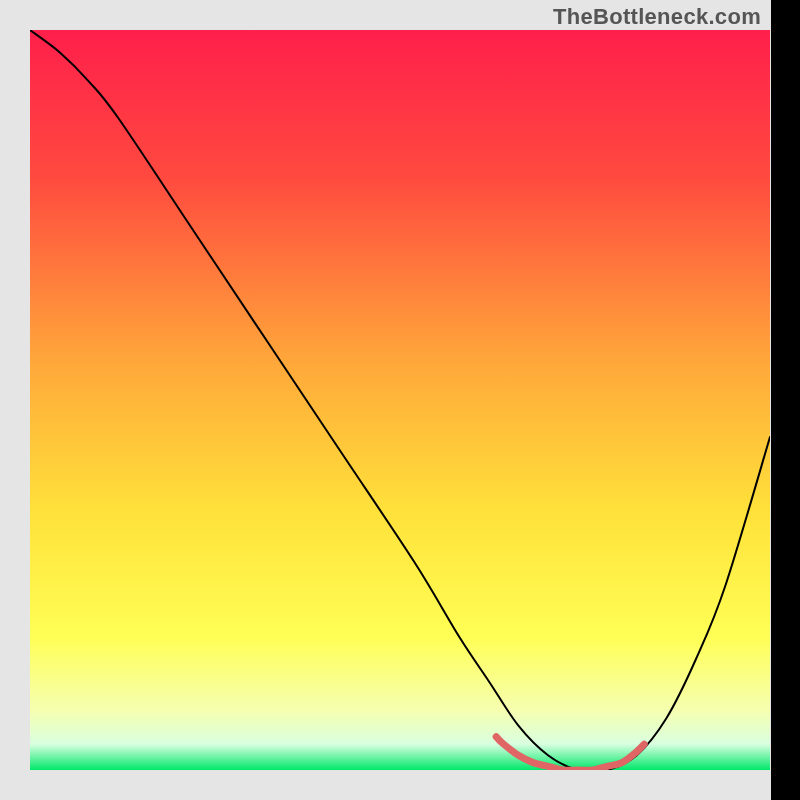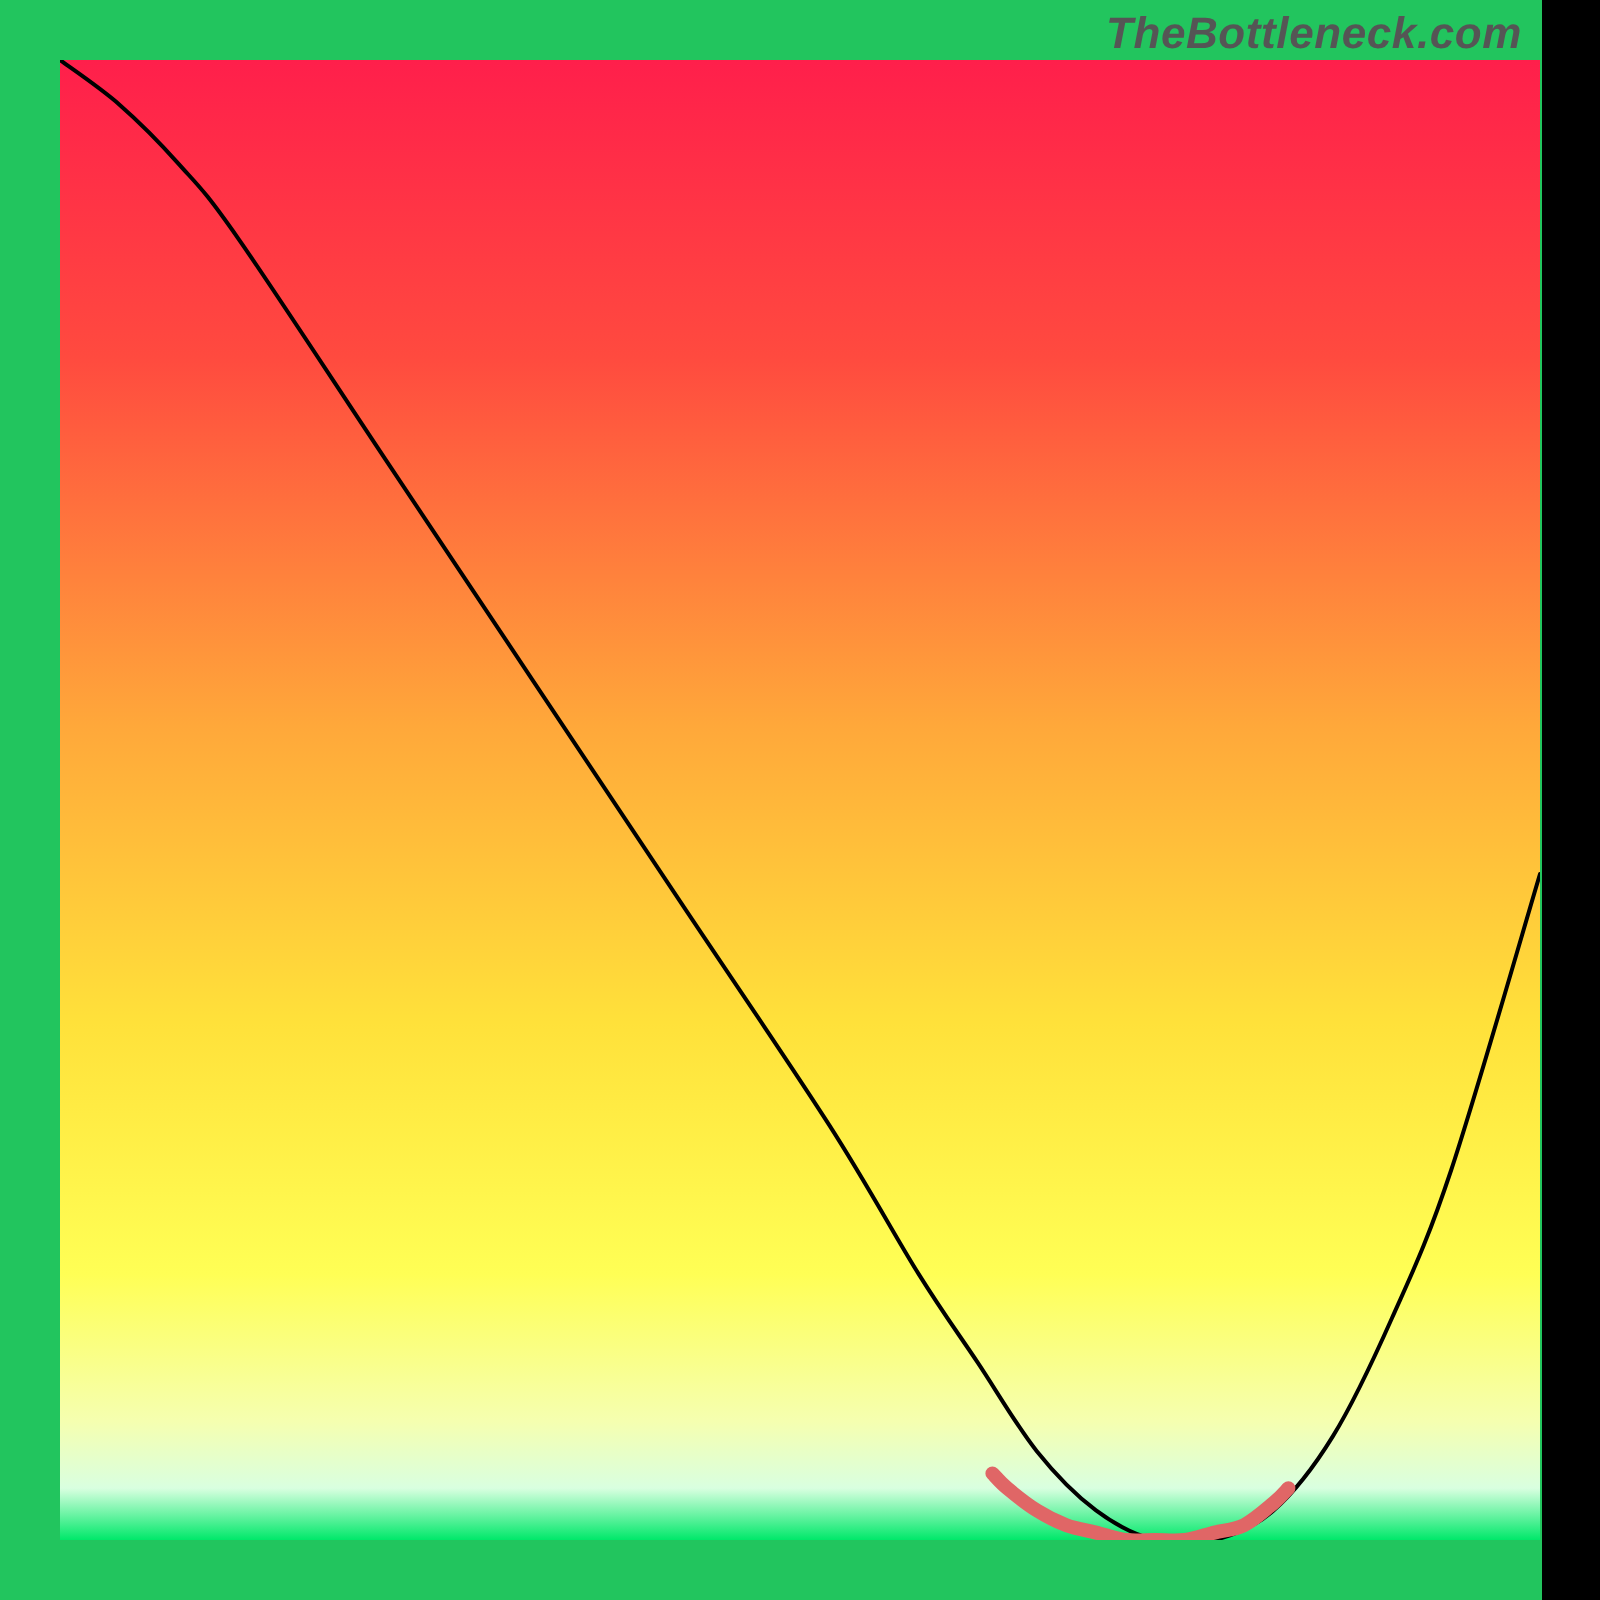--- a/index.html
+++ b/index.html
@@ -8,22 +8,21 @@
     width: 800px;
     height: 800px;
     background: #000;
     overflow: hidden;
     font-family: Arial, Helvetica, sans-serif;
   }
   .frame {
     position: relative;
     width: 771px;
     height: 800px;
-    background: #22c55e;
-    font-style: italic;
+    background: #e5e5e5;
   }
   .watermark {
     position: absolute;
     top: 4px;
     right: 10px;
     color: #555;
     font-size: 22px;
     font-weight: 600;
     letter-spacing: 0.3px;
     user-select: none;

